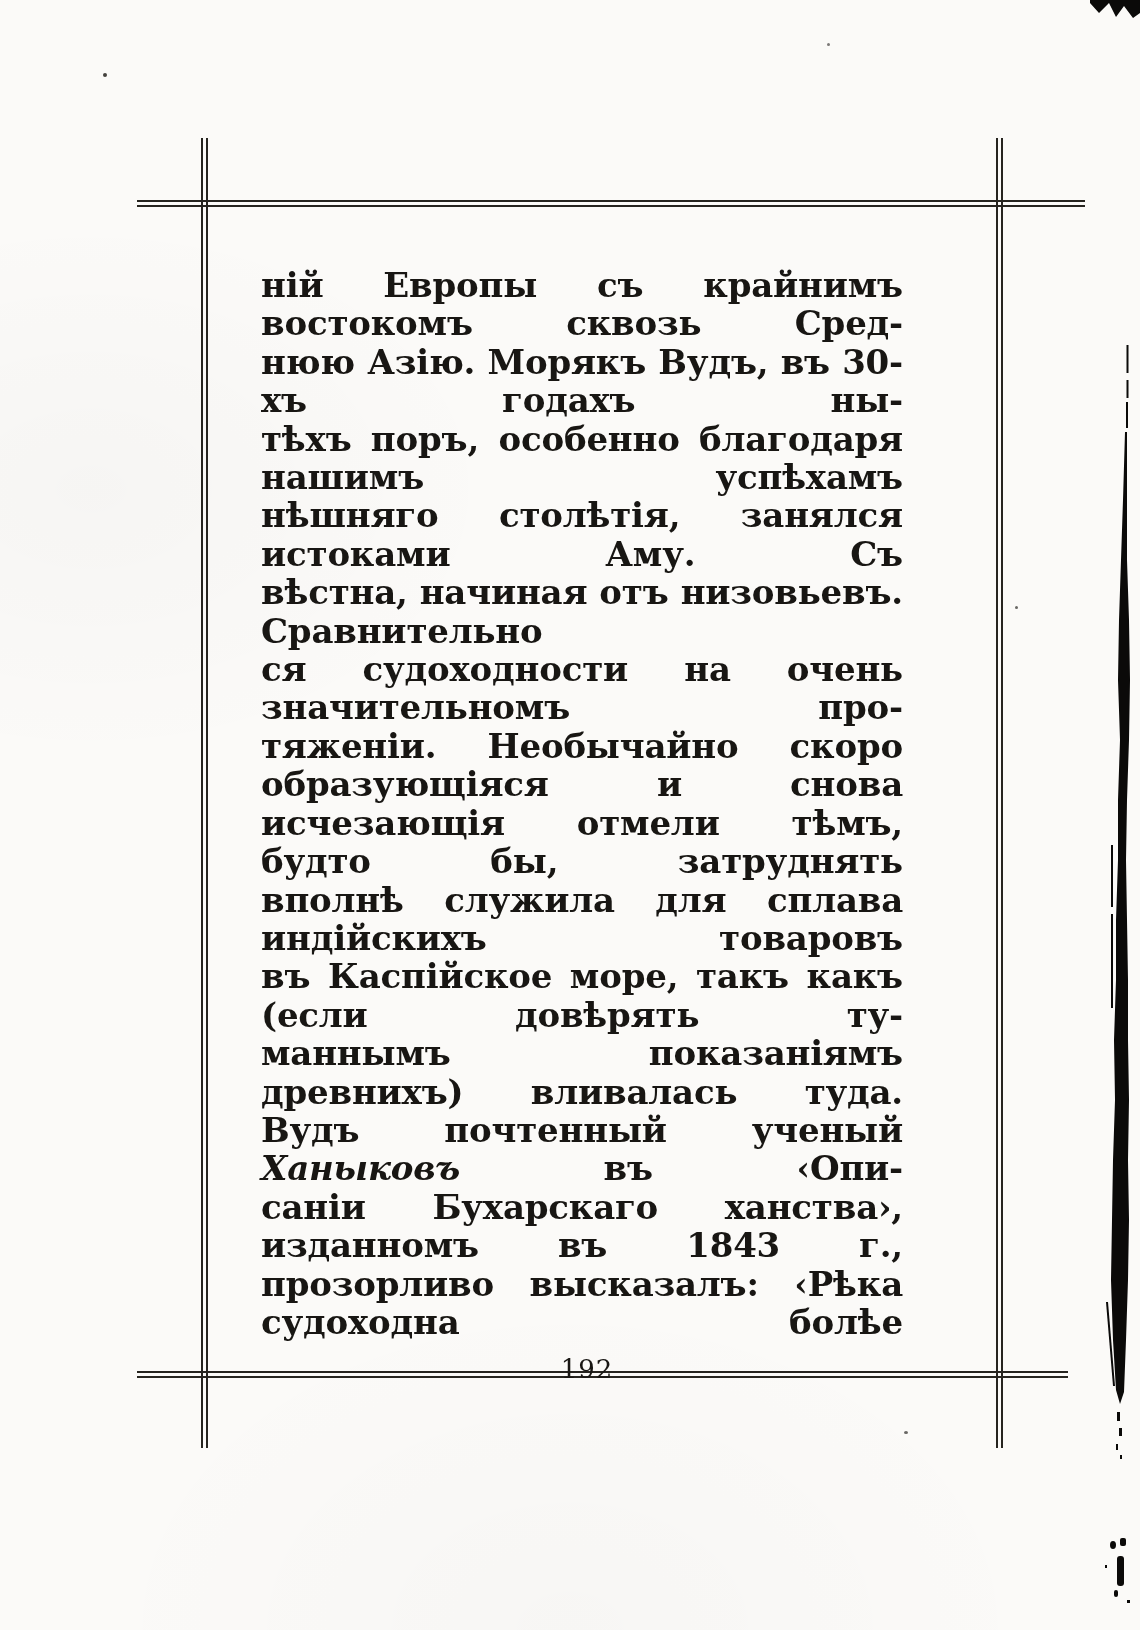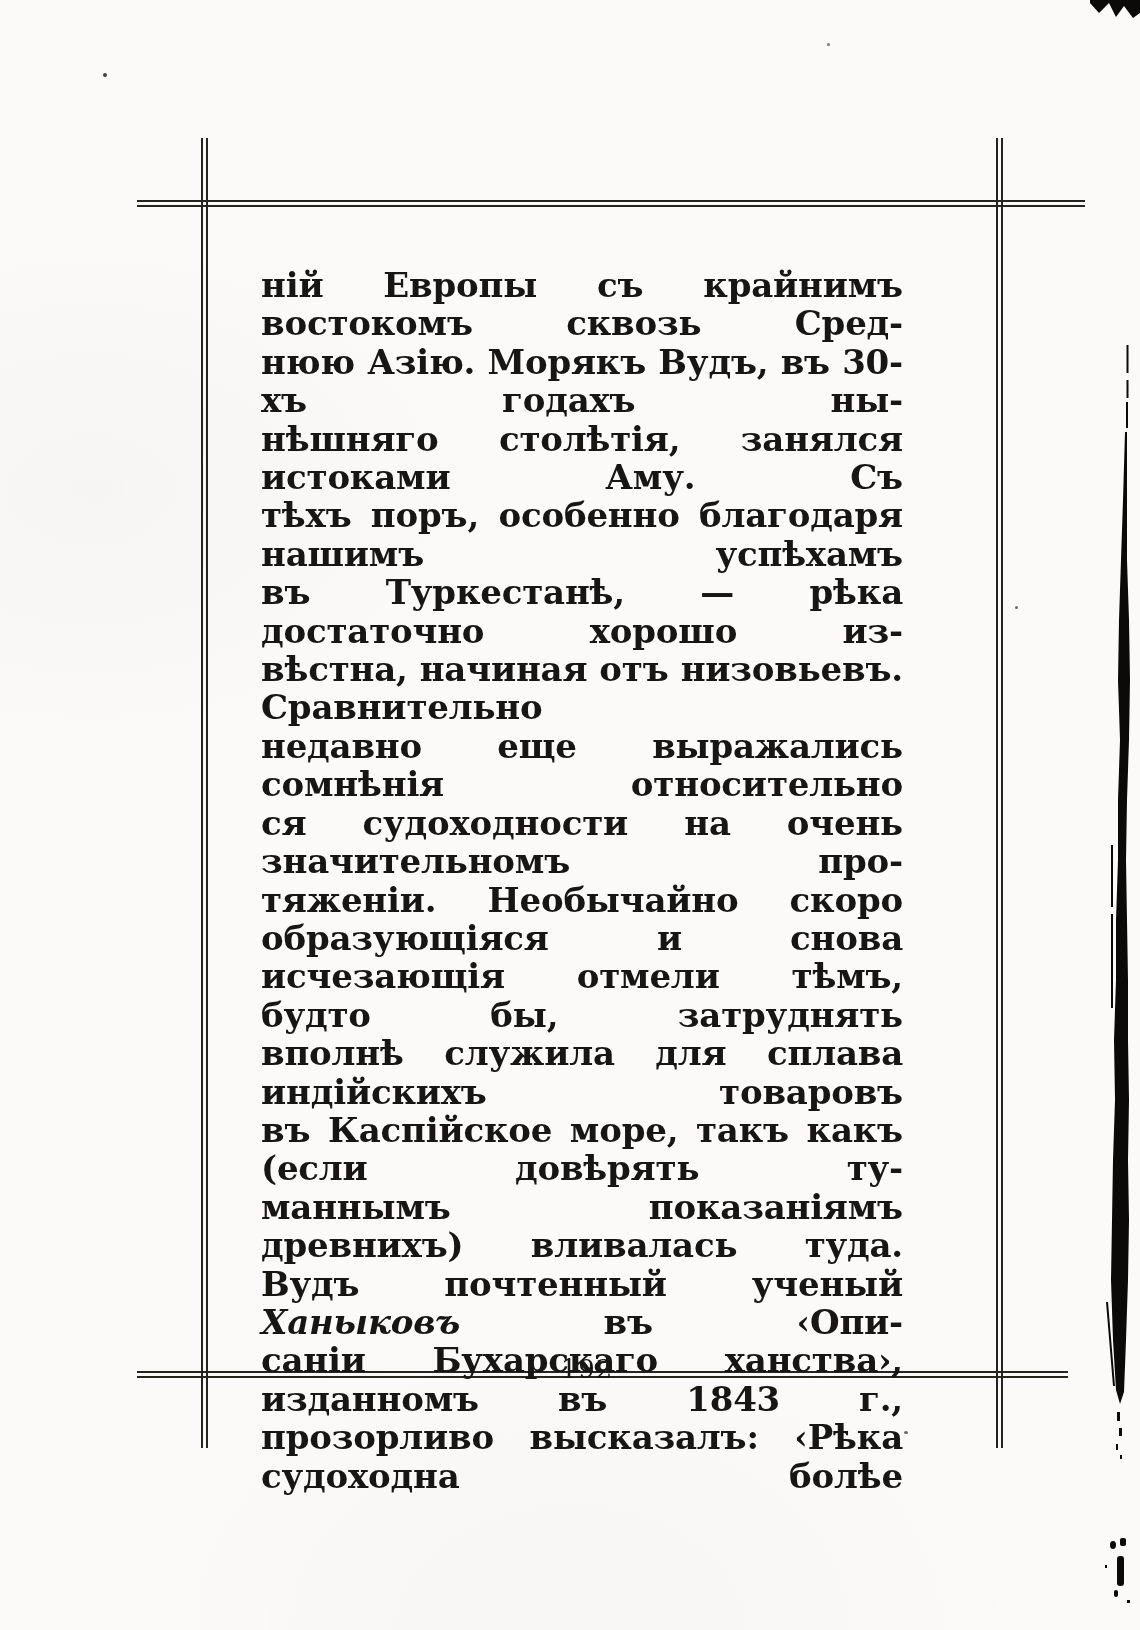--- a/index.html
+++ b/index.html
@@ -86,25 +86,23 @@
 <div class="page">
 
   <div class="rule rule-h rule-top"></div>
   <div class="rule rule-h rule-bottom"></div>
   <div class="rule rule-v rule-left"></div>
   <div class="rule rule-v rule-right"></div>
 
   <div class="text-block">
       <div class="line"><span>ній Европы съ крайнимъ востокомъ сквозь Сред-</span></div>
       <div class="line"><span>нюю Азію. Морякъ Вудъ, въ 30-хъ годахъ ны-</span></div>
+      <div class="line"><span>тѣхъ поръ, особенно благодаря нашимъ успѣхамъ</span></div>
       <div class="line"><span>нѣшняго столѣтія, занялся истоками Аму. Съ</span></div>
-      <div class="line"><span>тѣхъ поръ, особенно благодаря нашимъ успѣхамъ</span></div>
-      <div class="line"><span>въ Туркестанѣ, — рѣка достаточно хорошо из-</span></div>
       <div class="line"><span>вѣстна, начиная отъ низовьевъ. Сравнительно</span></div>
-      <div class="line"><span>недавно еще выражались сомнѣнія относительно</span></div>
       <div class="line"><span>ся судоходности на очень значительномъ про-</span></div>
       <div class="line"><span>тяженіи. Необычайно скоро образующіяся и снова</span></div>
       <div class="line"><span>исчезающія отмели тѣмъ, будто бы, затруднять</span></div>
       <div class="line"><span>вполнѣ служила для сплава индійскихъ товаровъ</span></div>
       <div class="line"><span>въ Каспійское море, такъ какъ (если довѣрять ту-</span></div>
       <div class="line"><span>маннымъ показаніямъ древнихъ) вливалась туда.</span></div>
       <div class="line"><span>Вудъ почтенный ученый </span><span class="italic">Ханыковъ</span><span> въ ‹Опи-</span></div>
       <div class="line"><span>саніи Бухарскаго ханства›, изданномъ въ 1843 г.,</span></div>
       <div class="line"><span>прозорливо высказалъ: ‹Рѣка судоходна болѣе</span></div>
     </div>

